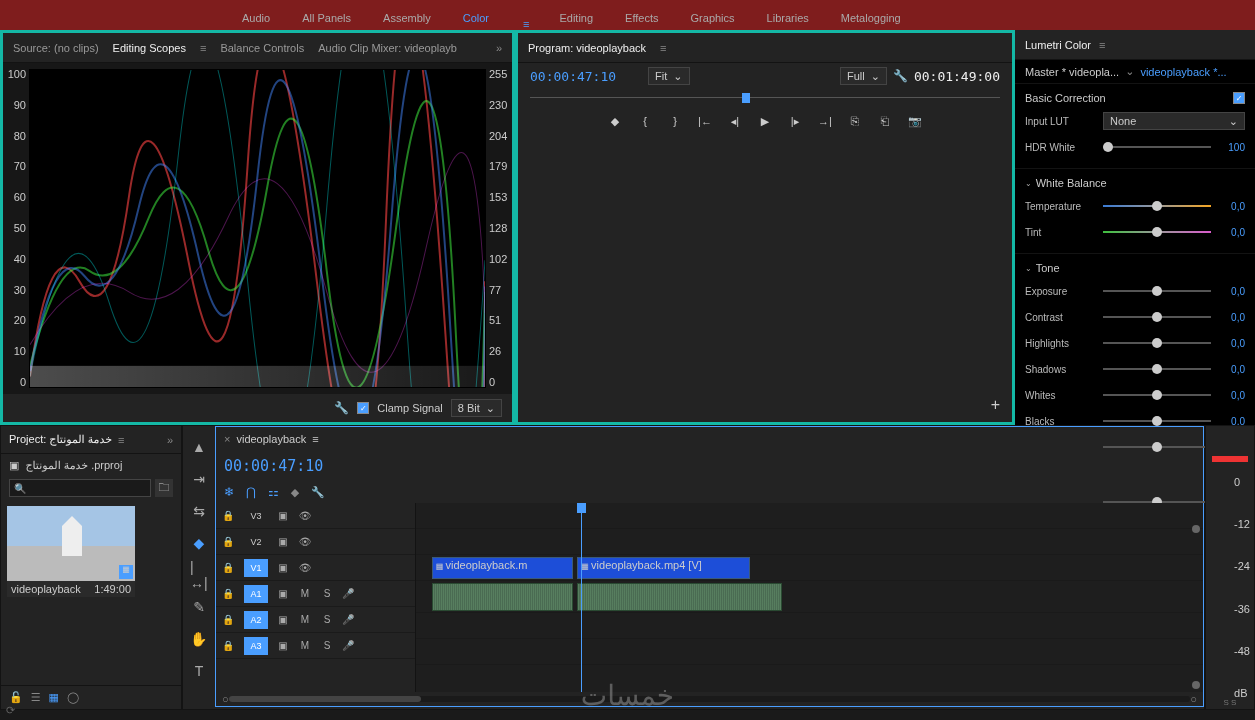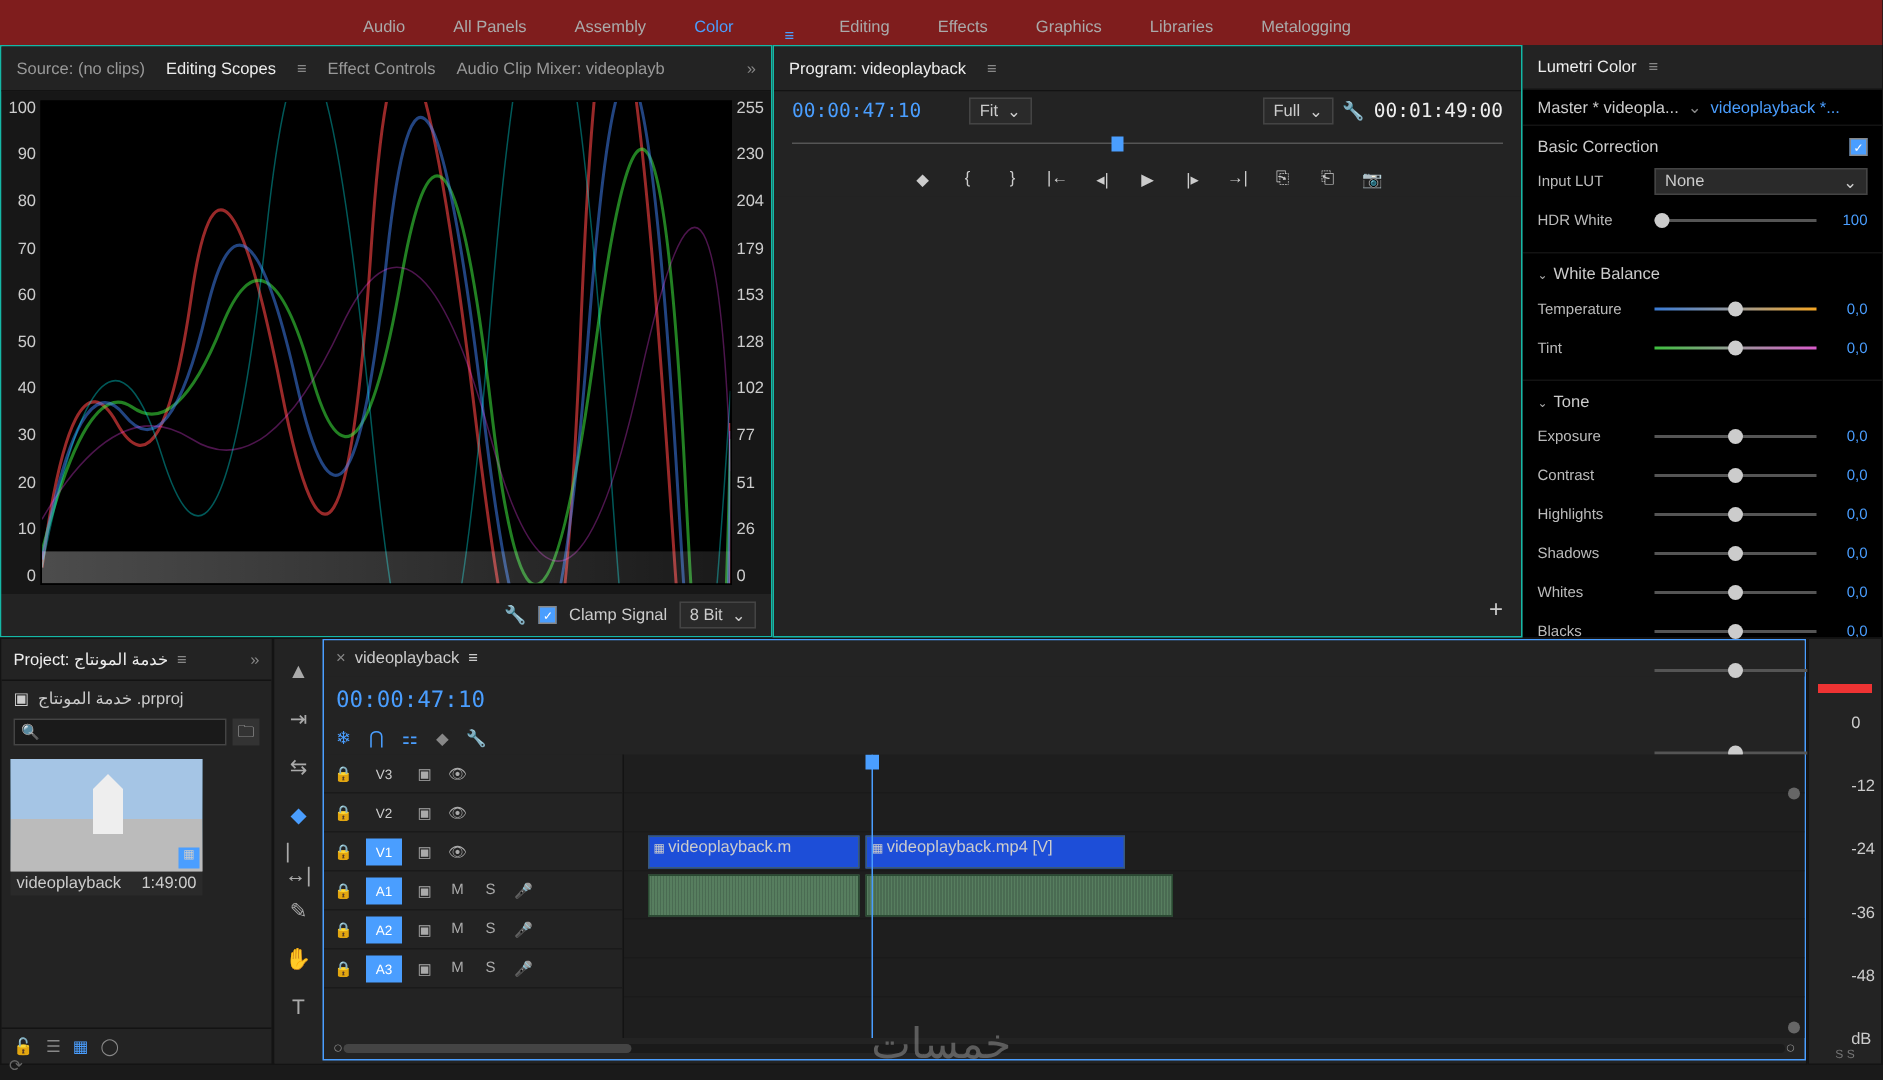--- a/index.html
+++ b/index.html
@@ -2,21 +2,21 @@
 <html><head>
 <meta charset="utf-8">
 <style>
   *{box-sizing:border-box;margin:0;padding:0;font-family:'Segoe UI',Arial,sans-serif;font-size:11px;color:#ccc;user-select:none}
   body{background:#1a1a1a;width:1255px;height:720px;overflow:hidden}
   .workspace-bar{height:30px;background:#7f1d1d;display:flex;align-items:flex-end;padding-left:240px;gap:28px}
   .workspace-bar .ws{color:#aaa;cursor:pointer;padding:6px 2px}
   .workspace-bar .ws.active{color:#4a9eff}
   .hamburger{color:#4a9eff;margin-left:4px}
   .main-row{display:flex;height:395px}
-  .panel{background:#232323;border:1px solid #14b8a6;display:flex;flex-direction:column}
+  .panel{background:#232323;border:3px solid #14b8a6;display:flex;flex-direction:column}
   .panel-tabs{height:30px;display:flex;align-items:center;gap:14px;padding:0 10px;border-bottom:1px solid #131313;background:#232323}
   .panel-tabs .tab{color:#999;cursor:pointer;white-space:nowrap}
   .panel-tabs .tab.active{color:#eee}
   .panel-tabs .menu-icon{color:#888}
   .chev{color:#888;margin-left:auto}
   .scopes-col{width:515px;display:flex;flex-direction:column}
   .scopes-body{flex:1;display:flex;background:#171717;padding:6px 4px}
   .axis{width:22px;display:flex;flex-direction:column;justify-content:space-between;font-size:9px;color:#888;text-align:right;padding-right:3px;line-height:1}
   .axis.right{text-align:left;padding-left:3px;padding-right:0}
   .scope-img{flex:1;border:1px solid #000;background:#000000;position:relative;overflow:hidden}
@@ -122,21 +122,21 @@
   <span class="ws">Metalogging</span>
 </div>
 
 <div class="main-row">
 
   <div class="panel scopes-col">
     <div class="panel-tabs">
       <span class="tab">Source: (no clips)</span>
       <span class="tab active">Editing Scopes</span>
       <span class="menu-icon">≡</span>
-      <span class="tab">Effect Controls</span>
+      <span class="tab">Balance Controls</span>
       <span class="tab">Audio Clip Mixer: videoplayb</span>
       <span class="chev">»</span>
     </div>
     <div class="scopes-body">
       <div class="axis">
         <span>100</span>
           <span>90</span>
           <span>80</span>
           <span>70</span>
           <span>60</span>

